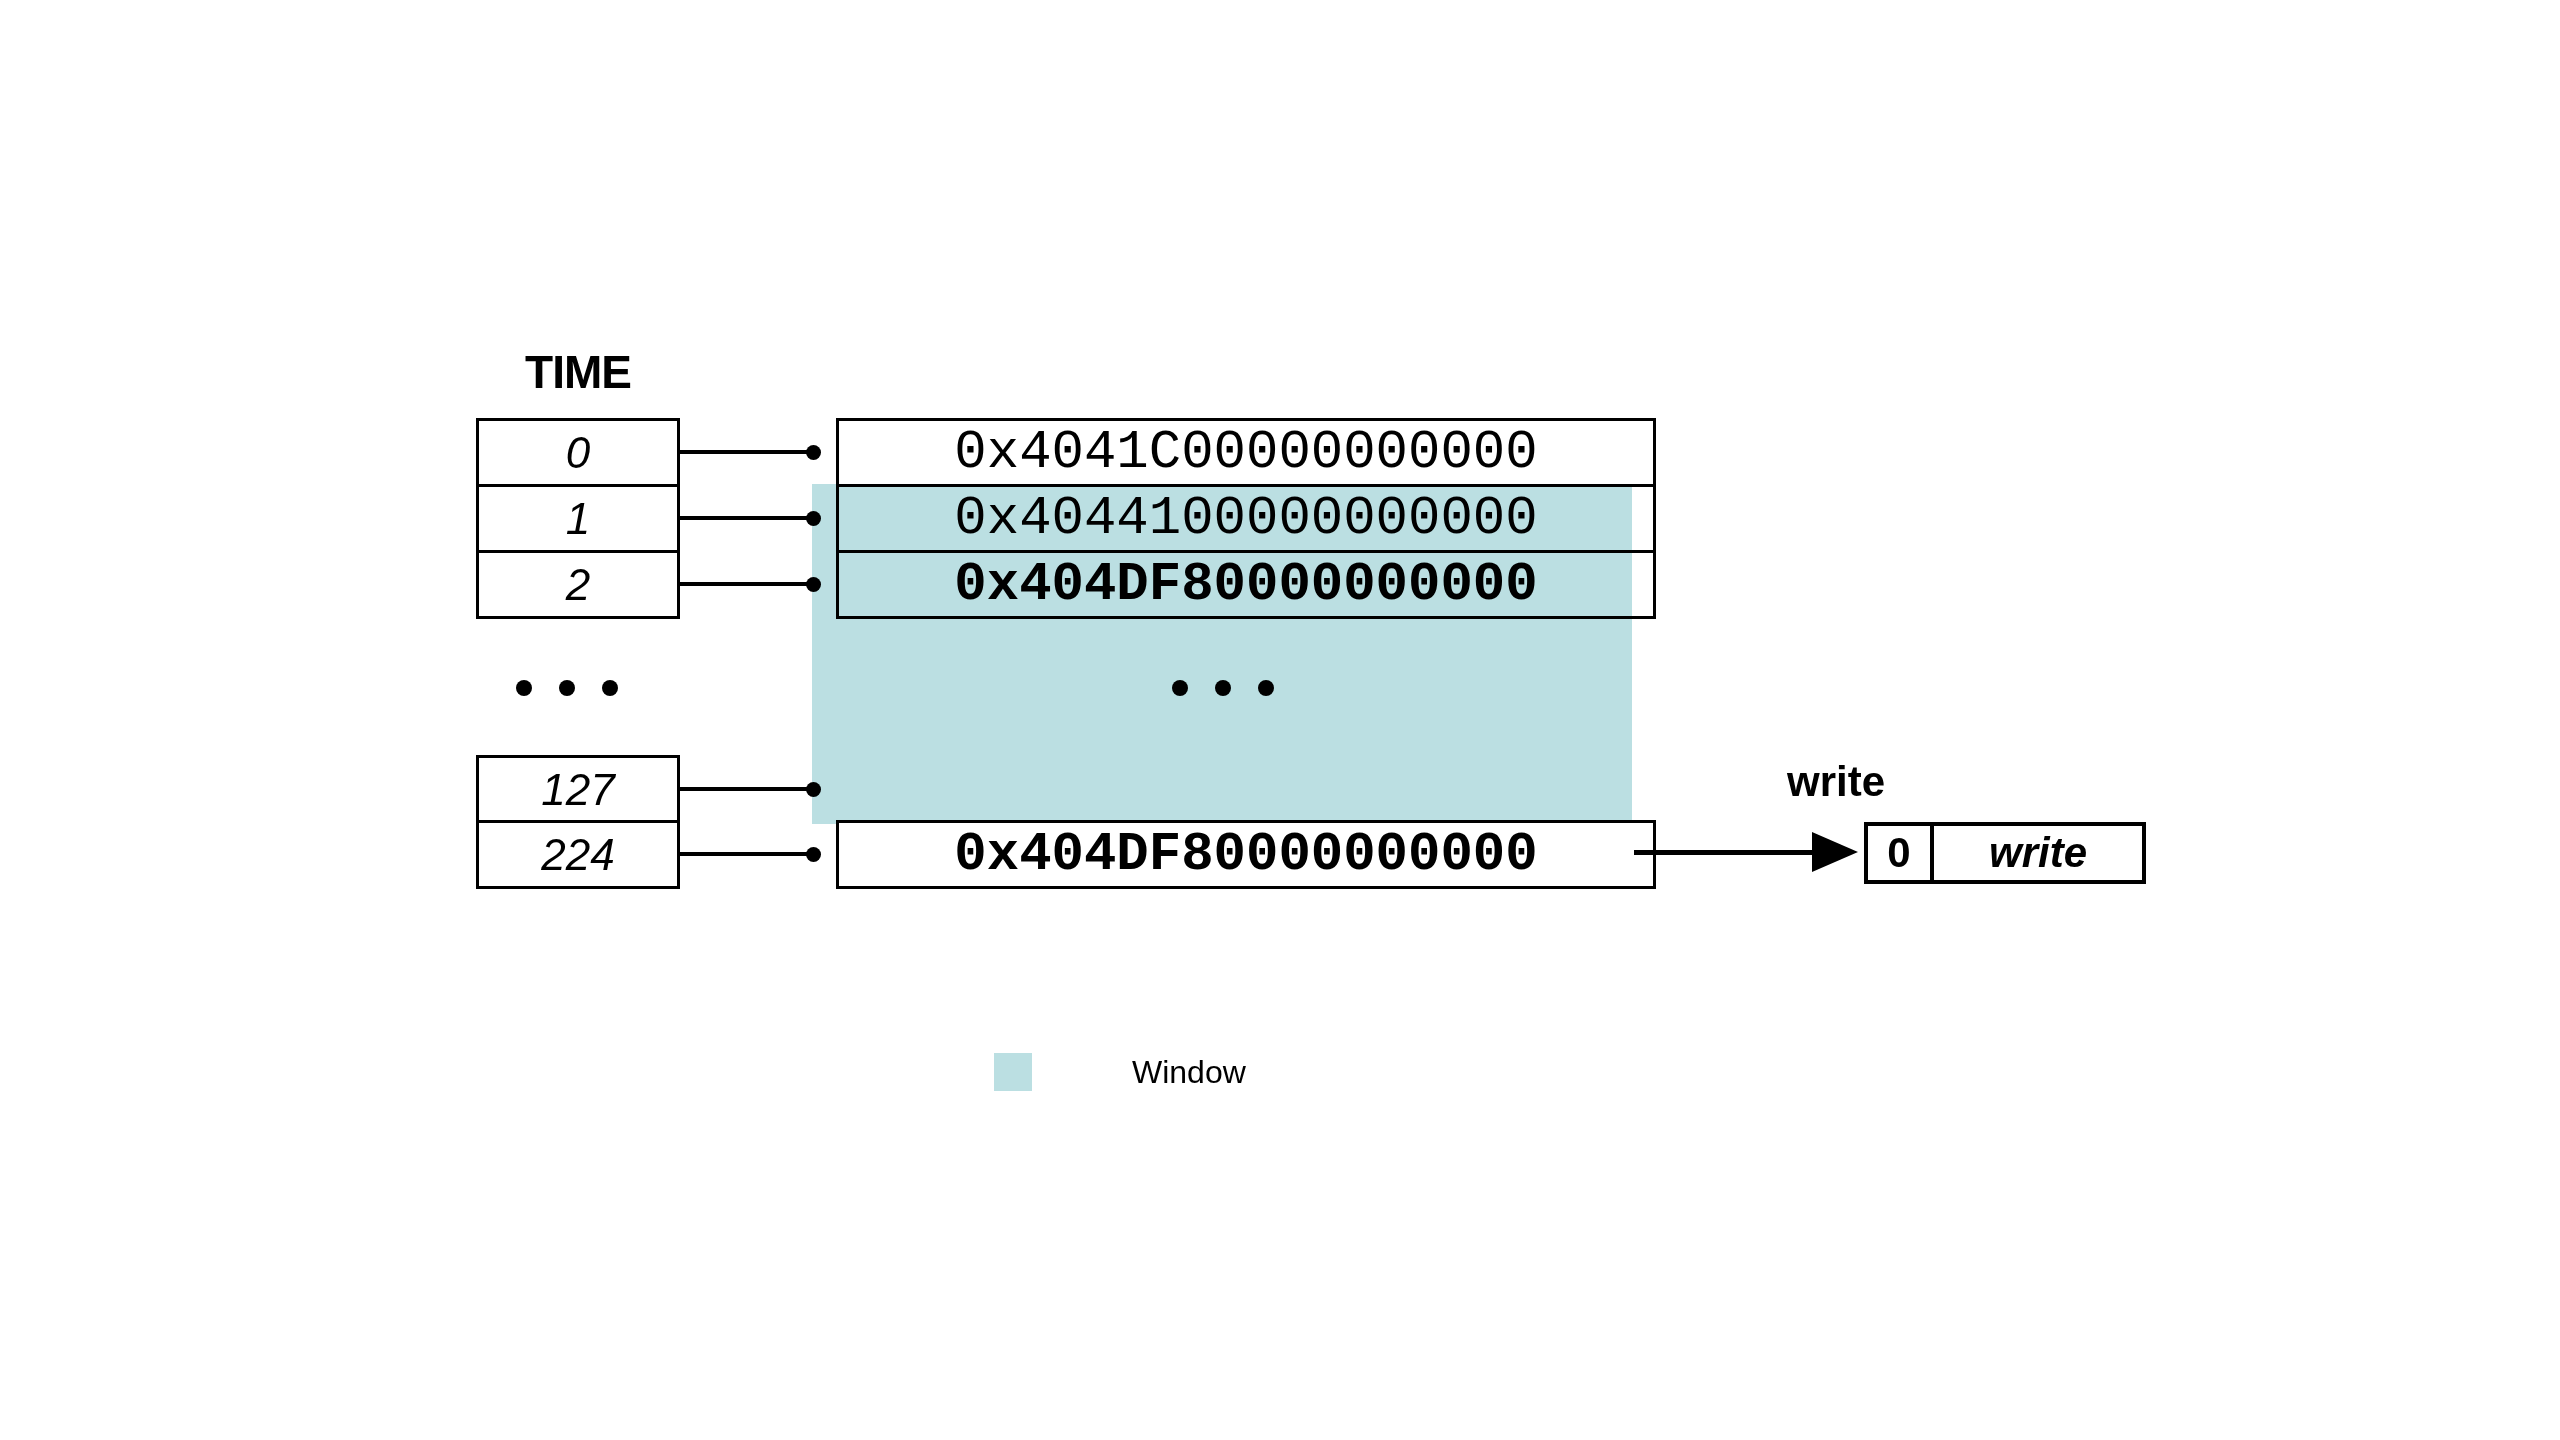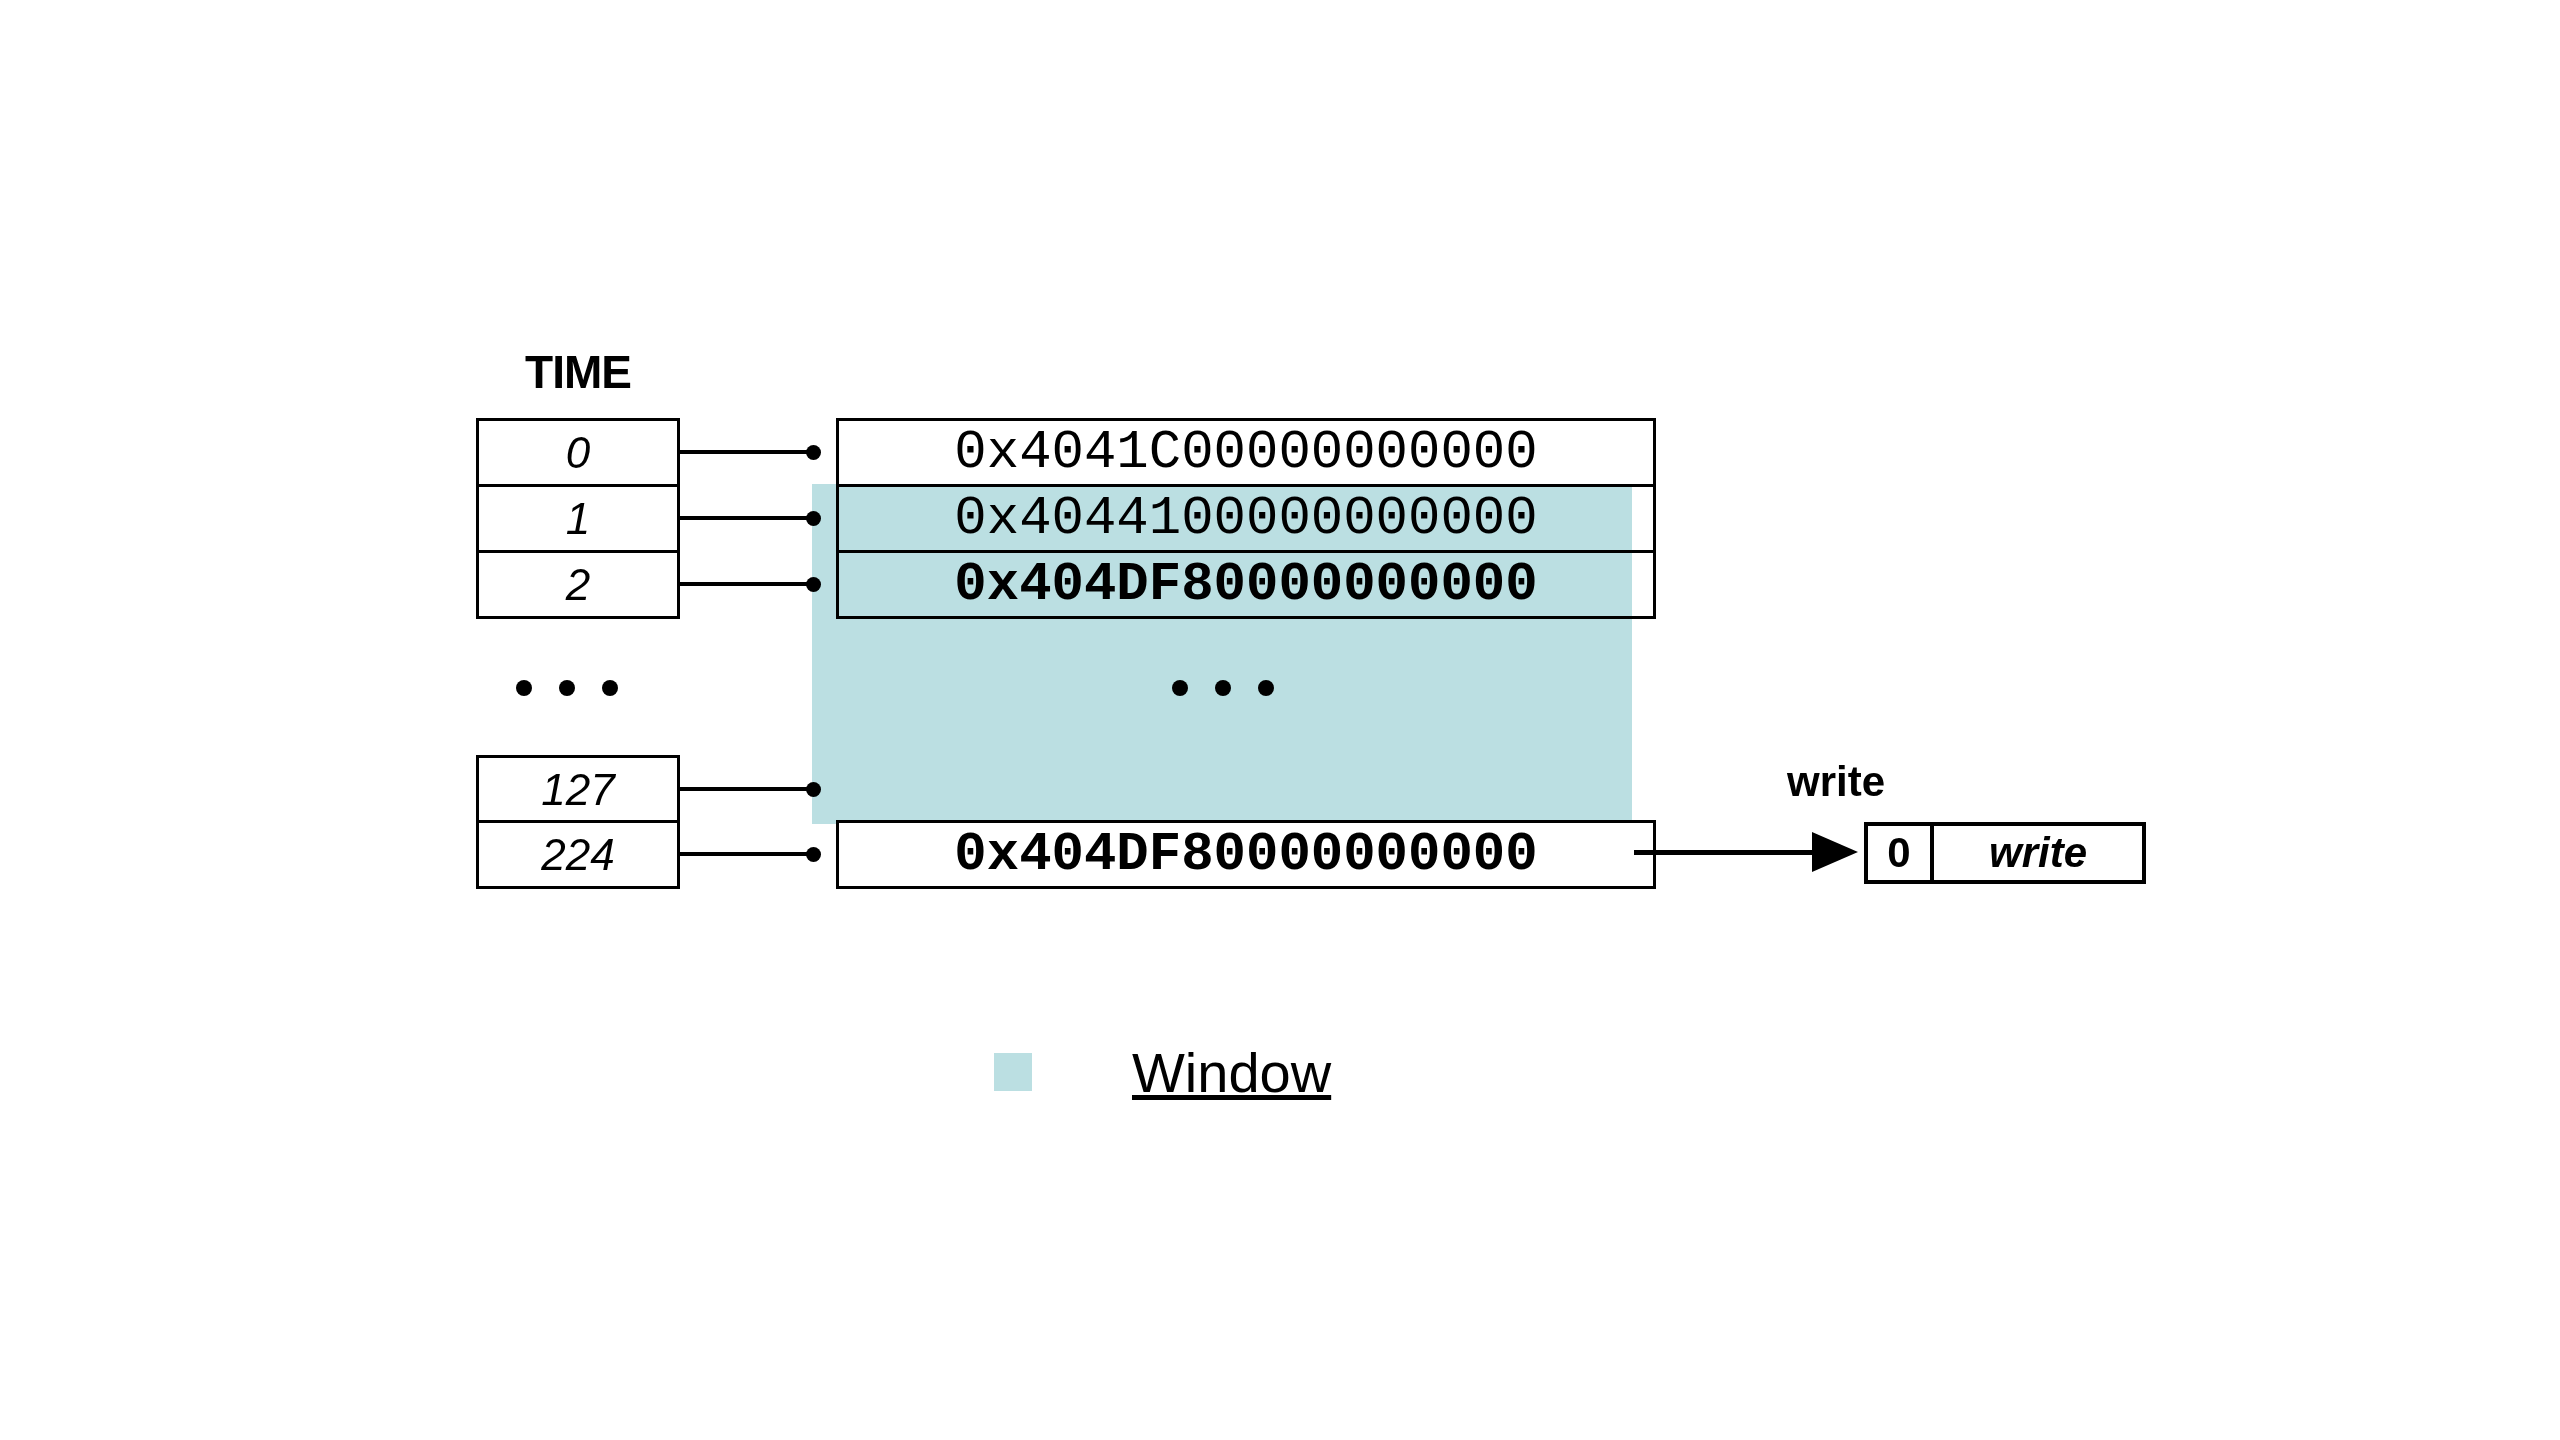--- a/index.html
+++ b/index.html
@@ -53,21 +53,21 @@
   .write-box{position:absolute;left:1864px;top:822px;width:282px;height:62px;border:4px solid #000;
              background:#fff;display:flex;}
   .write-flag{width:66px;border-right:4px solid #000;display:flex;align-items:center;justify-content:center;
               font-weight:bold;font-size:42px;}
   .write-field{flex:1;display:flex;align-items:center;justify-content:center;
                font-weight:bold;font-style:italic;font-size:42px;}
 
   
   .legend{position:absolute;left:994px;top:1048px;height:48px;display:flex;align-items:center;}
   .swatch{width:38px;height:38px;background:#BBDFE2;margin-right:100px;}
-  .legend-label{font-size:56px;text-decoration:underline;}
+  .legend-label{font-size:32px;}
 </style>
 </head>
 <body>
 
 <div class="canvas">
 
   <div class="hdr hdr-time">TIME</div>
 
   <div class="window-band"></div>
 

